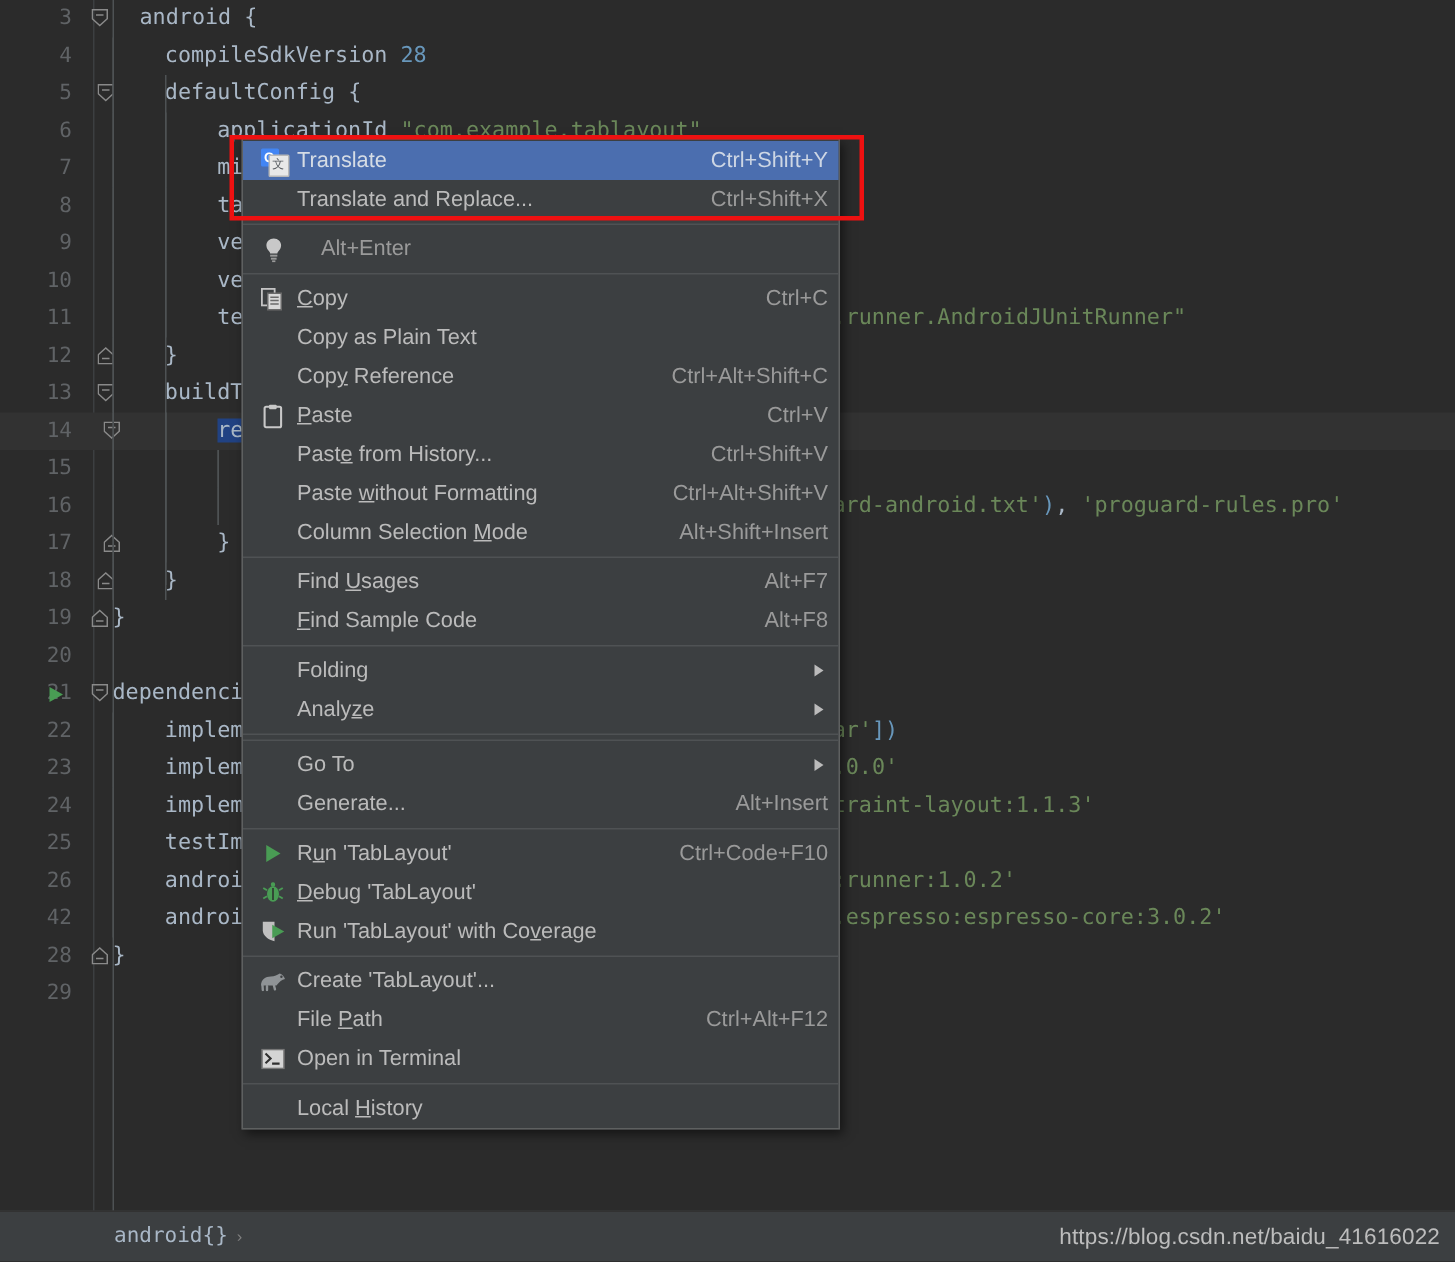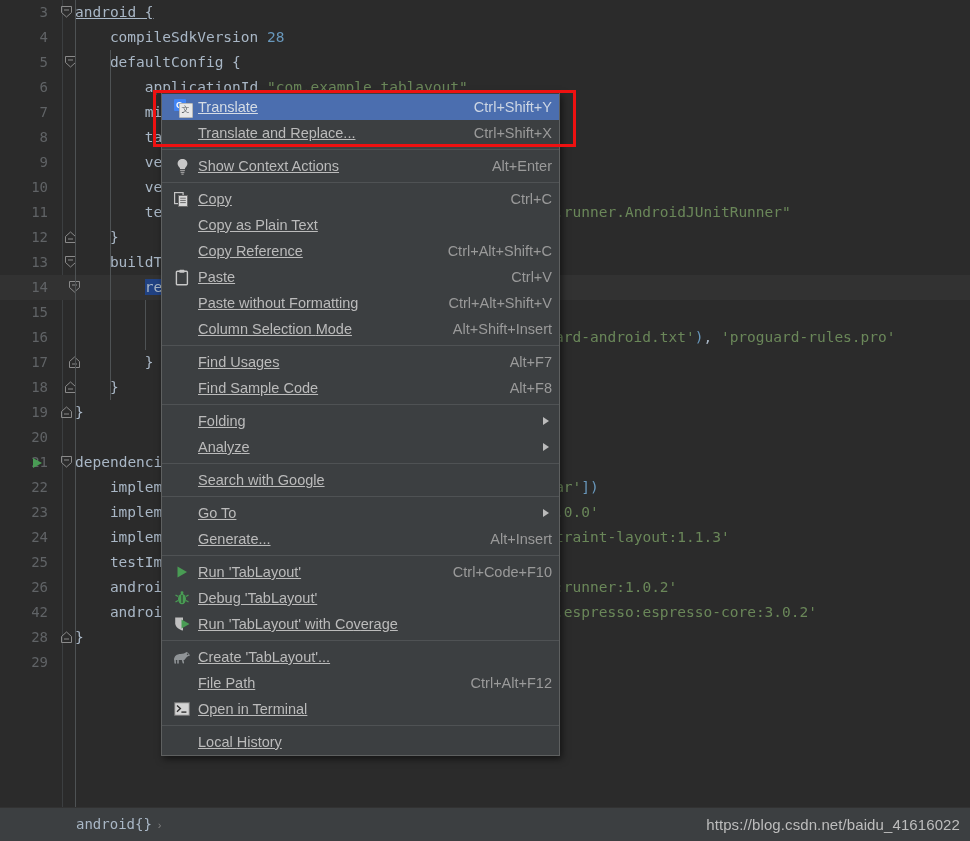--- a/index.html
+++ b/index.html
@@ -164,21 +164,20 @@
     display: flex;
     align-items: center;
     justify-content: center;
     margin-left: 6px;
   }
   .mi .mi-label {
     flex: 1;
     padding-left: 2px;
     overflow: hidden;
     text-overflow: ellipsis;
-    text-decoration: underline;
   }
   .mi .mi-label u { text-decoration: underline; }
   .mi .mi-accel {
     color: #9a9a9a;
     font-size: 14.5px;
     padding-left: 18px;
   }
   .mi.selected .mi-accel { color: #cdd6e4; }
   .mi .mi-arrow {
     width: 12px;
@@ -244,21 +243,21 @@
 <body>
 
 <div id="app">
 
   <div class="editor">
     <div class="gutter-sep"></div>
     <div class="code-rows" id="code-rows">
         <div class="row"><div class="lineno">3</div><div class="fold" style="left: 58px;"><svg width="11" height="12" viewBox="0 0 11 12">
               <path d="M0.5 0.5 H10.5 V6.5 L5.5 11 L0.5 6.5 Z" fill="none" stroke="#8a8a8a" stroke-width="1"></path>
               <line x1="3" y1="4" x2="8" y2="4" stroke="#8a8a8a" stroke-width="1"></line>
-            </svg></div><div class="codetext" style="left: 75px; text-decoration: underline;">android {</div></div>
+            </svg></div><div class="codetext" style="left: 93px;">android {</div></div>
         <div class="row"><div class="lineno">4</div><div class="indent-guide" style="left: 75px; height: 25px;"></div><div class="codetext" style="left: 109.88px;">compileSdkVersion <span class="tok-num">28</span></div></div>
         <div class="row"><div class="lineno">5</div><div class="fold" style="left: 62px;"><svg width="11" height="12" viewBox="0 0 11 12">
               <path d="M0.5 0.5 H10.5 V6.5 L5.5 11 L0.5 6.5 Z" fill="none" stroke="#8a8a8a" stroke-width="1"></path>
               <line x1="3" y1="4" x2="8" y2="4" stroke="#8a8a8a" stroke-width="1"></line>
             </svg></div><div class="indent-guide" style="left: 75px; height: 25px;"></div><div class="codetext" style="left: 109.88px;">defaultConfig {</div></div>
         <div class="row"><div class="lineno">6</div><div class="indent-guide" style="left: 75px; height: 25px;"></div><div class="indent-guide" style="left: 109.88px; height: 25px;"></div><div class="codetext" style="left: 144.76px;">applicationId <span class="tok-str">"com.example.tablayout"</span></div></div>
         <div class="row"><div class="lineno">7</div><div class="indent-guide" style="left: 75px; height: 25px;"></div><div class="indent-guide" style="left: 109.88px; height: 25px;"></div><div class="codetext" style="left: 144.76px;">minSdkVersion <span class="tok-num">15</span></div></div>
         <div class="row"><div class="lineno">8</div><div class="indent-guide" style="left: 75px; height: 25px;"></div><div class="indent-guide" style="left: 109.88px; height: 25px;"></div><div class="codetext" style="left: 144.76px;">targetSdkVersion <span class="tok-num">28</span></div></div>
         <div class="row"><div class="lineno">9</div><div class="indent-guide" style="left: 75px; height: 25px;"></div><div class="indent-guide" style="left: 109.88px; height: 25px;"></div><div class="codetext" style="left: 144.76px;">versionCode <span class="tok-num">1</span></div></div>
         <div class="row"><div class="lineno">10</div><div class="indent-guide" style="left: 75px; height: 25px;"></div><div class="indent-guide" style="left: 109.88px; height: 25px;"></div><div class="codetext" style="left: 144.76px;">versionName <span class="tok-str">"1.0"</span></div></div>
@@ -338,21 +337,20 @@
       <div class="mi-sep"></div>
       <div class="mi">
         <span class="mi-icon">
           <svg width="15" height="17" viewBox="0 0 15 17">
             <path d="M7.5 1C4.7 1 2.6 3 2.6 5.6c0 1.8 1 3 1.9 4 .4.5.6.9.6 1.4h4.8c0-.5.2-.9.6-1.4.9-1 1.9-2.2 1.9-4C12.4 3 10.3 1 7.5 1z" fill="#c8c8c8"></path>
             <rect x="5.1" y="11.8" width="4.8" height="1.3" fill="#9a9a9a"></rect>
             <rect x="5.6" y="13.8" width="3.8" height="1.3" fill="#9a9a9a"></rect>
             <rect x="6.4" y="15.6" width="2.2" height="1.2" fill="#9a9a9a"></rect>
           </svg>
         </span>
-        <span class="mi-label">Show Context Actions</span>
         <span class="mi-accel">Alt+Enter</span>
       </div>
       <div class="mi-sep"></div>
       <div class="mi">
         <span class="mi-icon">
           <svg width="16" height="17" viewBox="0 0 16 17">
             <rect x="0.6" y="1.6" width="8.5" height="11" fill="none" stroke="#c4c4c4" stroke-width="1.2"></rect>
             <rect x="4.5" y="4.5" width="9" height="11" fill="#d8d8d8" stroke="#6a6a6a" stroke-width="1"></rect>
             <g stroke="#6a6a6a" stroke-width="1">
               <line x1="6.2" y1="7.2" x2="11.8" y2="7.2"></line>
@@ -378,20 +376,25 @@
           <svg width="14" height="17" viewBox="0 0 14 17">
             <rect x="1.4" y="2.2" width="11" height="13.6" rx="1" fill="none" stroke="#c8c8c8" stroke-width="1.4"></rect>
             <rect x="4.4" y="0.8" width="5" height="3" rx="0.6" fill="#c8c8c8"></rect>
           </svg>
         </span>
         <span class="mi-label"><u>P</u>aste</span>
         <span class="mi-accel">Ctrl+V</span>
       </div>
       <div class="mi">
         <span class="mi-icon"></span>
+        <span class="mi-label">Past<u>e</u> from History...</span>
+        <span class="mi-accel">Ctrl+Shift+V</span>
+      </div>
+      <div class="mi">
+        <span class="mi-icon"></span>
         <span class="mi-label">Paste <u>w</u>ithout Formatting</span>
         <span class="mi-accel">Ctrl+Alt+Shift+V</span>
       </div>
       <div class="mi">
         <span class="mi-icon"></span>
         <span class="mi-label">Column Selection <u>M</u>ode</span>
         <span class="mi-accel">Alt+Shift+Insert</span>
       </div>
       <div class="mi-sep"></div>
       <div class="mi">
@@ -413,24 +416,20 @@
         </span>
       </div>
       <div class="mi">
         <span class="mi-icon"></span>
         <span class="mi-label">Analy<u>z</u>e</span>
         <span class="mi-arrow">
           <i></i>
         </span>
       </div>
       <div class="mi-sep"></div>
-      <div class="mi">
-        <span class="mi-icon"></span>
-        <span class="mi-label"><u>S</u>earch with Google</span>
-      </div>
       <div class="mi-sep"></div>
       <div class="mi">
         <span class="mi-icon"></span>
         <span class="mi-label">Go To</span>
         <span class="mi-arrow">
           <i></i>
         </span>
       </div>
       <div class="mi">
         <span class="mi-icon"></span>

